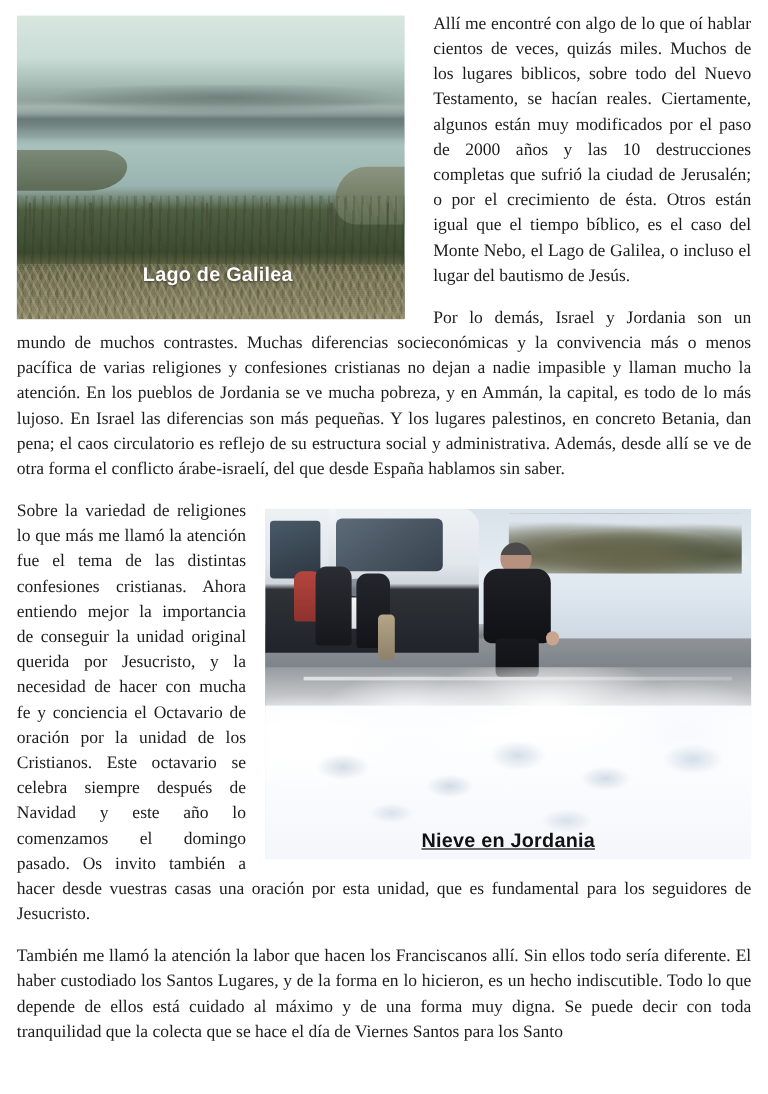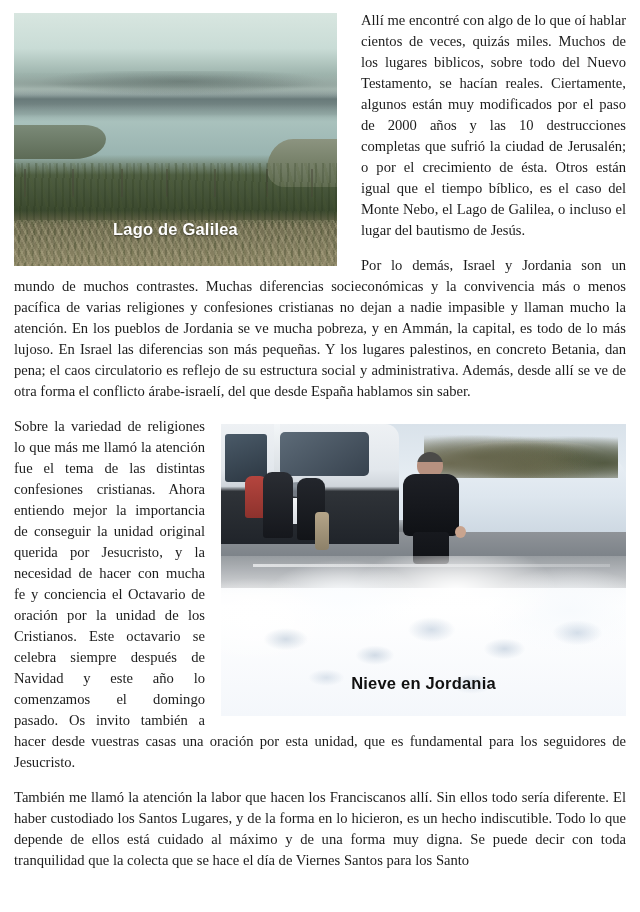--- a/index.html
+++ b/index.html
@@ -87,20 +87,21 @@
         rgba(96,114,112,0.7) 40%,
         rgba(0,0,0,0) 43%),
       
       linear-gradient(to bottom,
         #d8e6e0 0%,
         #c9dcd6 14%,
         #9fb5ae 24%,
         #b9cbc4 30%,
         #cfdedb 34%),
       linear-gradient(to bottom, #cfe2dd, #9fbdb4);
+    padding-left: 12px;
   }
   .photo-galilea .cloud-streak {
     position: absolute;
     left: 0; right: 0;
     height: 26px;
     top: 58px;
     background: radial-gradient(ellipse at 20% 50%, rgba(90,105,100,0.45) 0%, rgba(90,105,100,0) 62%),
                 radial-gradient(ellipse at 52% 40%, rgba(80,95,92,0.5) 0%, rgba(80,95,92,0) 60%),
                 radial-gradient(ellipse at 82% 55%, rgba(95,110,106,0.42) 0%, rgba(95,110,106,0) 60%);
   }
@@ -380,24 +381,25 @@
     background:
       radial-gradient(ellipse 32px 16px at 16% 52%, rgba(176,192,210,0.55) 0%, rgba(176,192,210,0) 70%),
       radial-gradient(ellipse 28px 14px at 38% 62%, rgba(168,186,206,0.5) 0%, rgba(168,186,206,0) 70%),
       radial-gradient(ellipse 34px 18px at 52% 46%, rgba(172,190,210,0.5) 0%, rgba(172,190,210,0) 70%),
       radial-gradient(ellipse 30px 15px at 70% 58%, rgba(170,188,208,0.5) 0%, rgba(170,188,208,0) 70%),
       radial-gradient(ellipse 36px 18px at 88% 48%, rgba(174,192,212,0.5) 0%, rgba(174,192,212,0) 70%),
       radial-gradient(ellipse 26px 12px at 26% 76%, rgba(180,196,214,0.45) 0%, rgba(180,196,214,0) 70%),
       radial-gradient(ellipse 30px 14px at 62% 80%, rgba(178,194,213,0.45) 0%, rgba(178,194,213,0) 70%);
   }
   .caption-nieve {
-    bottom: 22px;
+    bottom: 4px;
     font-size: 16.5px;
     color: #111111;
     text-shadow: 0 1px 1px rgba(255,255,255,0.5);
+    text-decoration: underline;
   }
 </style>
 </head>
 <body>
 
 <div id="page">
 
   <div class="doc-body">
 
     <figure class="float-img float-left-top">

